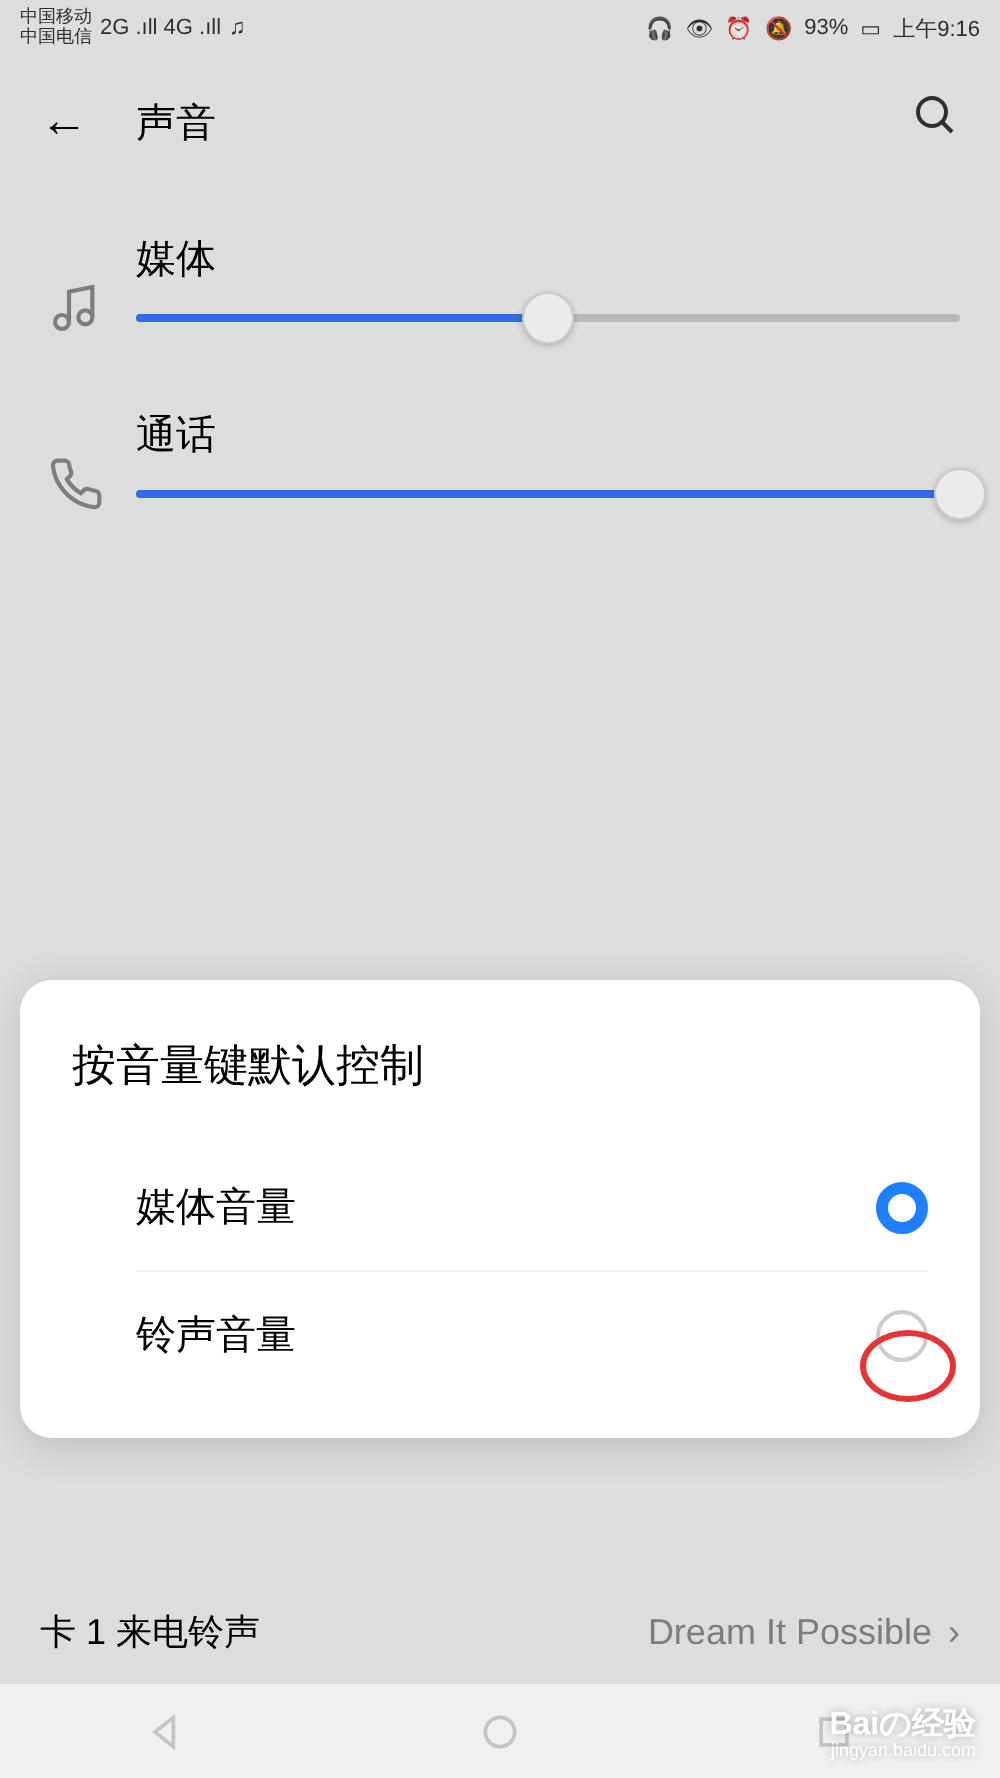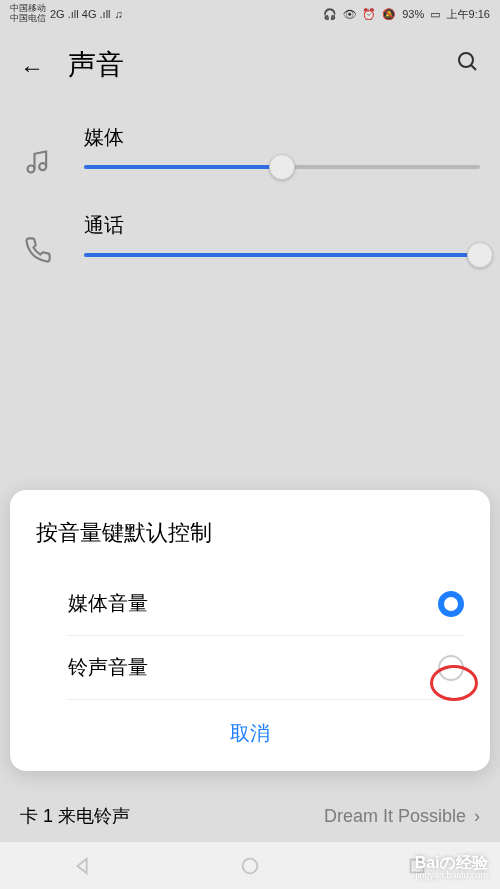--- a/index.html
+++ b/index.html
@@ -25,28 +25,28 @@
     .status-left { display: flex; align-items: center; gap: 4px; }
     .status-right { display: flex; align-items: center; gap: 6px; }
     .carrier { font-size: 9px; line-height: 1.1; }
     .header {
       display: flex;
       align-items: center;
       padding: 18px 20px 14px;
       background: #f0f0f0;
     }
     .back-arrow { font-size: 24px; color: #000; margin-right: 24px; }
-    .header-title { font-size: 28px; font-weight: 500; color: #000; flex: 1; }
+    .header-title { font-size: 20px; font-weight: 500; color: #000; flex: 1; }
     .search-icon { font-size: 22px; }
     .content { background: #f0f0f0; padding: 0 20px; }
     .slider-row {
       display: flex;
       align-items: center;
       padding: 18px 0 10px;
-      gap: 28px;
+      gap: 12px;
     }
     .slider-icon {
       width: 36px;
       display: flex;
       justify-content: center;
       align-items: flex-start;
       padding-top: 32px;
       color: #666;
     }
     .slider-body { flex: 1; }
@@ -256,21 +256,20 @@
 <div class="dialog">
   <div class="dialog-title">按音量键默认控制</div>
   <div class="dialog-option">
     <span>媒体音量</span>
     <span class="radio selected"></span>
   </div>
   <div class="dialog-option">
     <span>铃声音量</span>
     <span class="radio"></span>
   </div>
-  <div class="dialog-cancel">取消</div>
 </div>
 
 <div class="annotation"></div>
 
 <div class="nav-bar">
   <span class="nav-btn">
     <svg viewBox="0 0 24 24" fill="none" stroke="#999" stroke-width="2">
         <path d="M16 4 L6 12 L16 20 Z"></path>
       </svg>
   </span>

